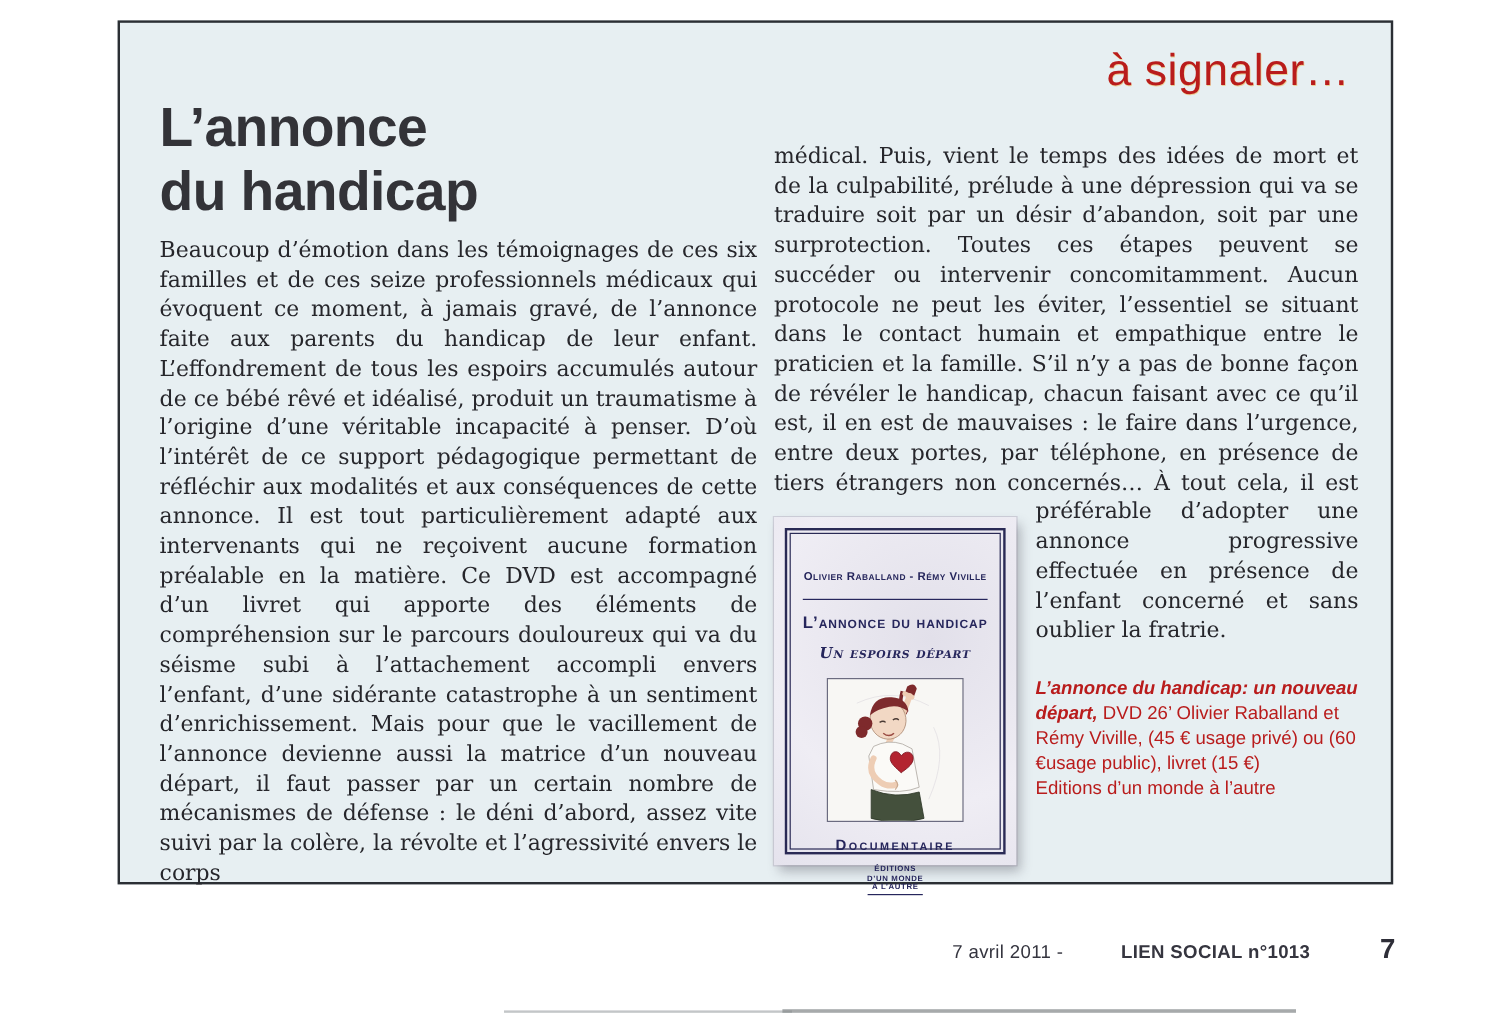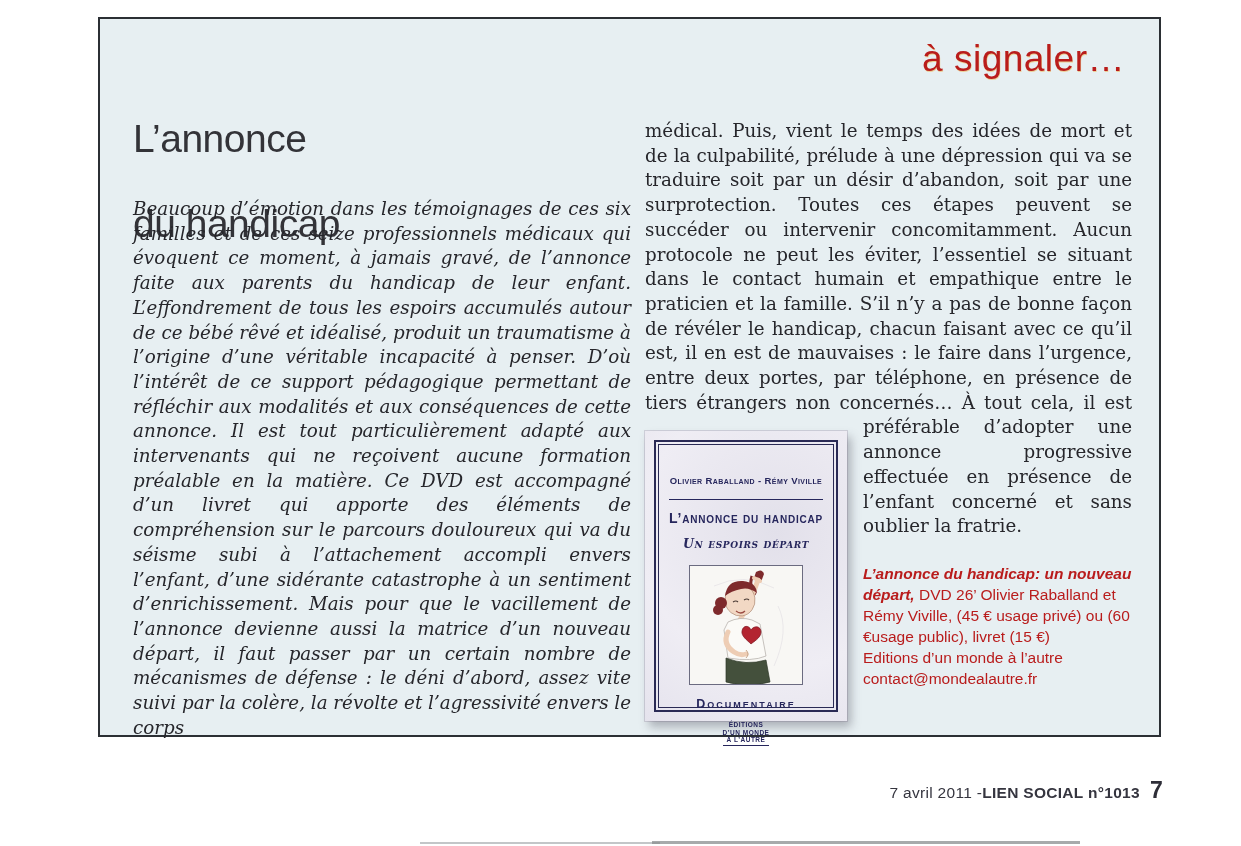--- a/index.html
+++ b/index.html
@@ -12,23 +12,23 @@
     position:absolute;left:98px;top:17px;width:1063px;height:720px;
     background:#e7eff2;border:2px solid #2b2f34;box-sizing:border-box;
   }
   .section-label{
     position:absolute;top:38px;right:116px;
     font-size:37px;color:#b91c1c;letter-spacing:0.5px;
     text-shadow:0.5px 0.5px 0 rgba(240,170,40,0.45);
   }
   .article-title{position:absolute;left:133px;top:80px;color:#333338;}
   .article-title span{
-    display:block;font-size:39px;line-height:53px;font-weight:400;letter-spacing:-0.5px;margin-top:32px;
+    display:block;font-size:46px;line-height:53px;font-weight:700;letter-spacing:-0.5px;
   }
-  .col-left{position:absolute;left:133px;top:197px;width:498px;font-style:italic;}
+  .col-left{position:absolute;left:133px;top:197px;width:498px;}
   .col-right{position:absolute;left:645px;top:119px;width:487px;}
   .body-text{
     font-family:"DejaVu Serif", serif;font-size:18.3px;line-height:24.7px;
     text-align:justify;color:#26262b;margin:0;
   }
   
   .dvd-cover{
     float:left;display:block;width:202px;height:290px;
     margin:16px 16px 6px 0;padding:9px;box-sizing:border-box;
     background:radial-gradient(circle at 65% 35%, #e2e0ea, #efedf4 60%, #e5e3ed);
@@ -62,21 +62,21 @@
   
   .caption{
     font-family:"Liberation Sans", sans-serif;font-size:15.5px;line-height:21px;
     color:#b91c1c;margin-top:24px;text-align:left;
   }
   .caption-title{font-weight:bold;font-style:italic;}
   .caption-line{display:block;}
   
   .footer{
     position:absolute;top:777px;right:78px;display:flex;align-items:baseline;
-    color:#35353f;font-size:15.5px;letter-spacing:0.3px;
+    color:#35353f;font-size:15.5px;letter-spacing:0.3px;gap:48px;
   }
   .footer-mag{font-weight:bold;}
   .footer-page{font-weight:bold;font-size:23px;margin-left:10px;color:#2e2e38;}
   
   .scan-strip-light{position:absolute;left:420px;top:842px;width:240px;height:2px;background:#c3c6c8;}
   .scan-strip-dark{position:absolute;left:652px;top:841px;width:428px;height:3px;background:#8a8d8f;opacity:0.75;}
 </style>
 </head>
 <body>
 
@@ -129,21 +129,20 @@
               <span>Éditions</span>
               <span>d’un monde</span>
               <span>à l’autre</span>
             </span>
           </span>
         </span>
       </span><span>cela, il est préférable d’adopter une annonce progressive effectuée en présence de l’enfant concerné et sans oublier la fratrie.</span></p>
   <div class="caption">
     <span class="caption-title">L’annonce du handicap: un nouveau départ,</span><span> DVD 26’ Olivier Raballand et Rémy Viville, (45 € usage privé) ou (60 €usage public), livret (15 €)</span>
     <span class="caption-line">Editions d’un monde à l’autre</span>
-    <span class="caption-line">contact@mondealautre.fr</span>
   </div>
 </div>
 
 <div class="footer">
   <span>7 avril 2011 - </span>
   <span class="footer-mag">LIEN SOCIAL n°1013</span>
   <span class="footer-page">7</span>
 </div>
 
 <div class="scan-strip-light"></div>

